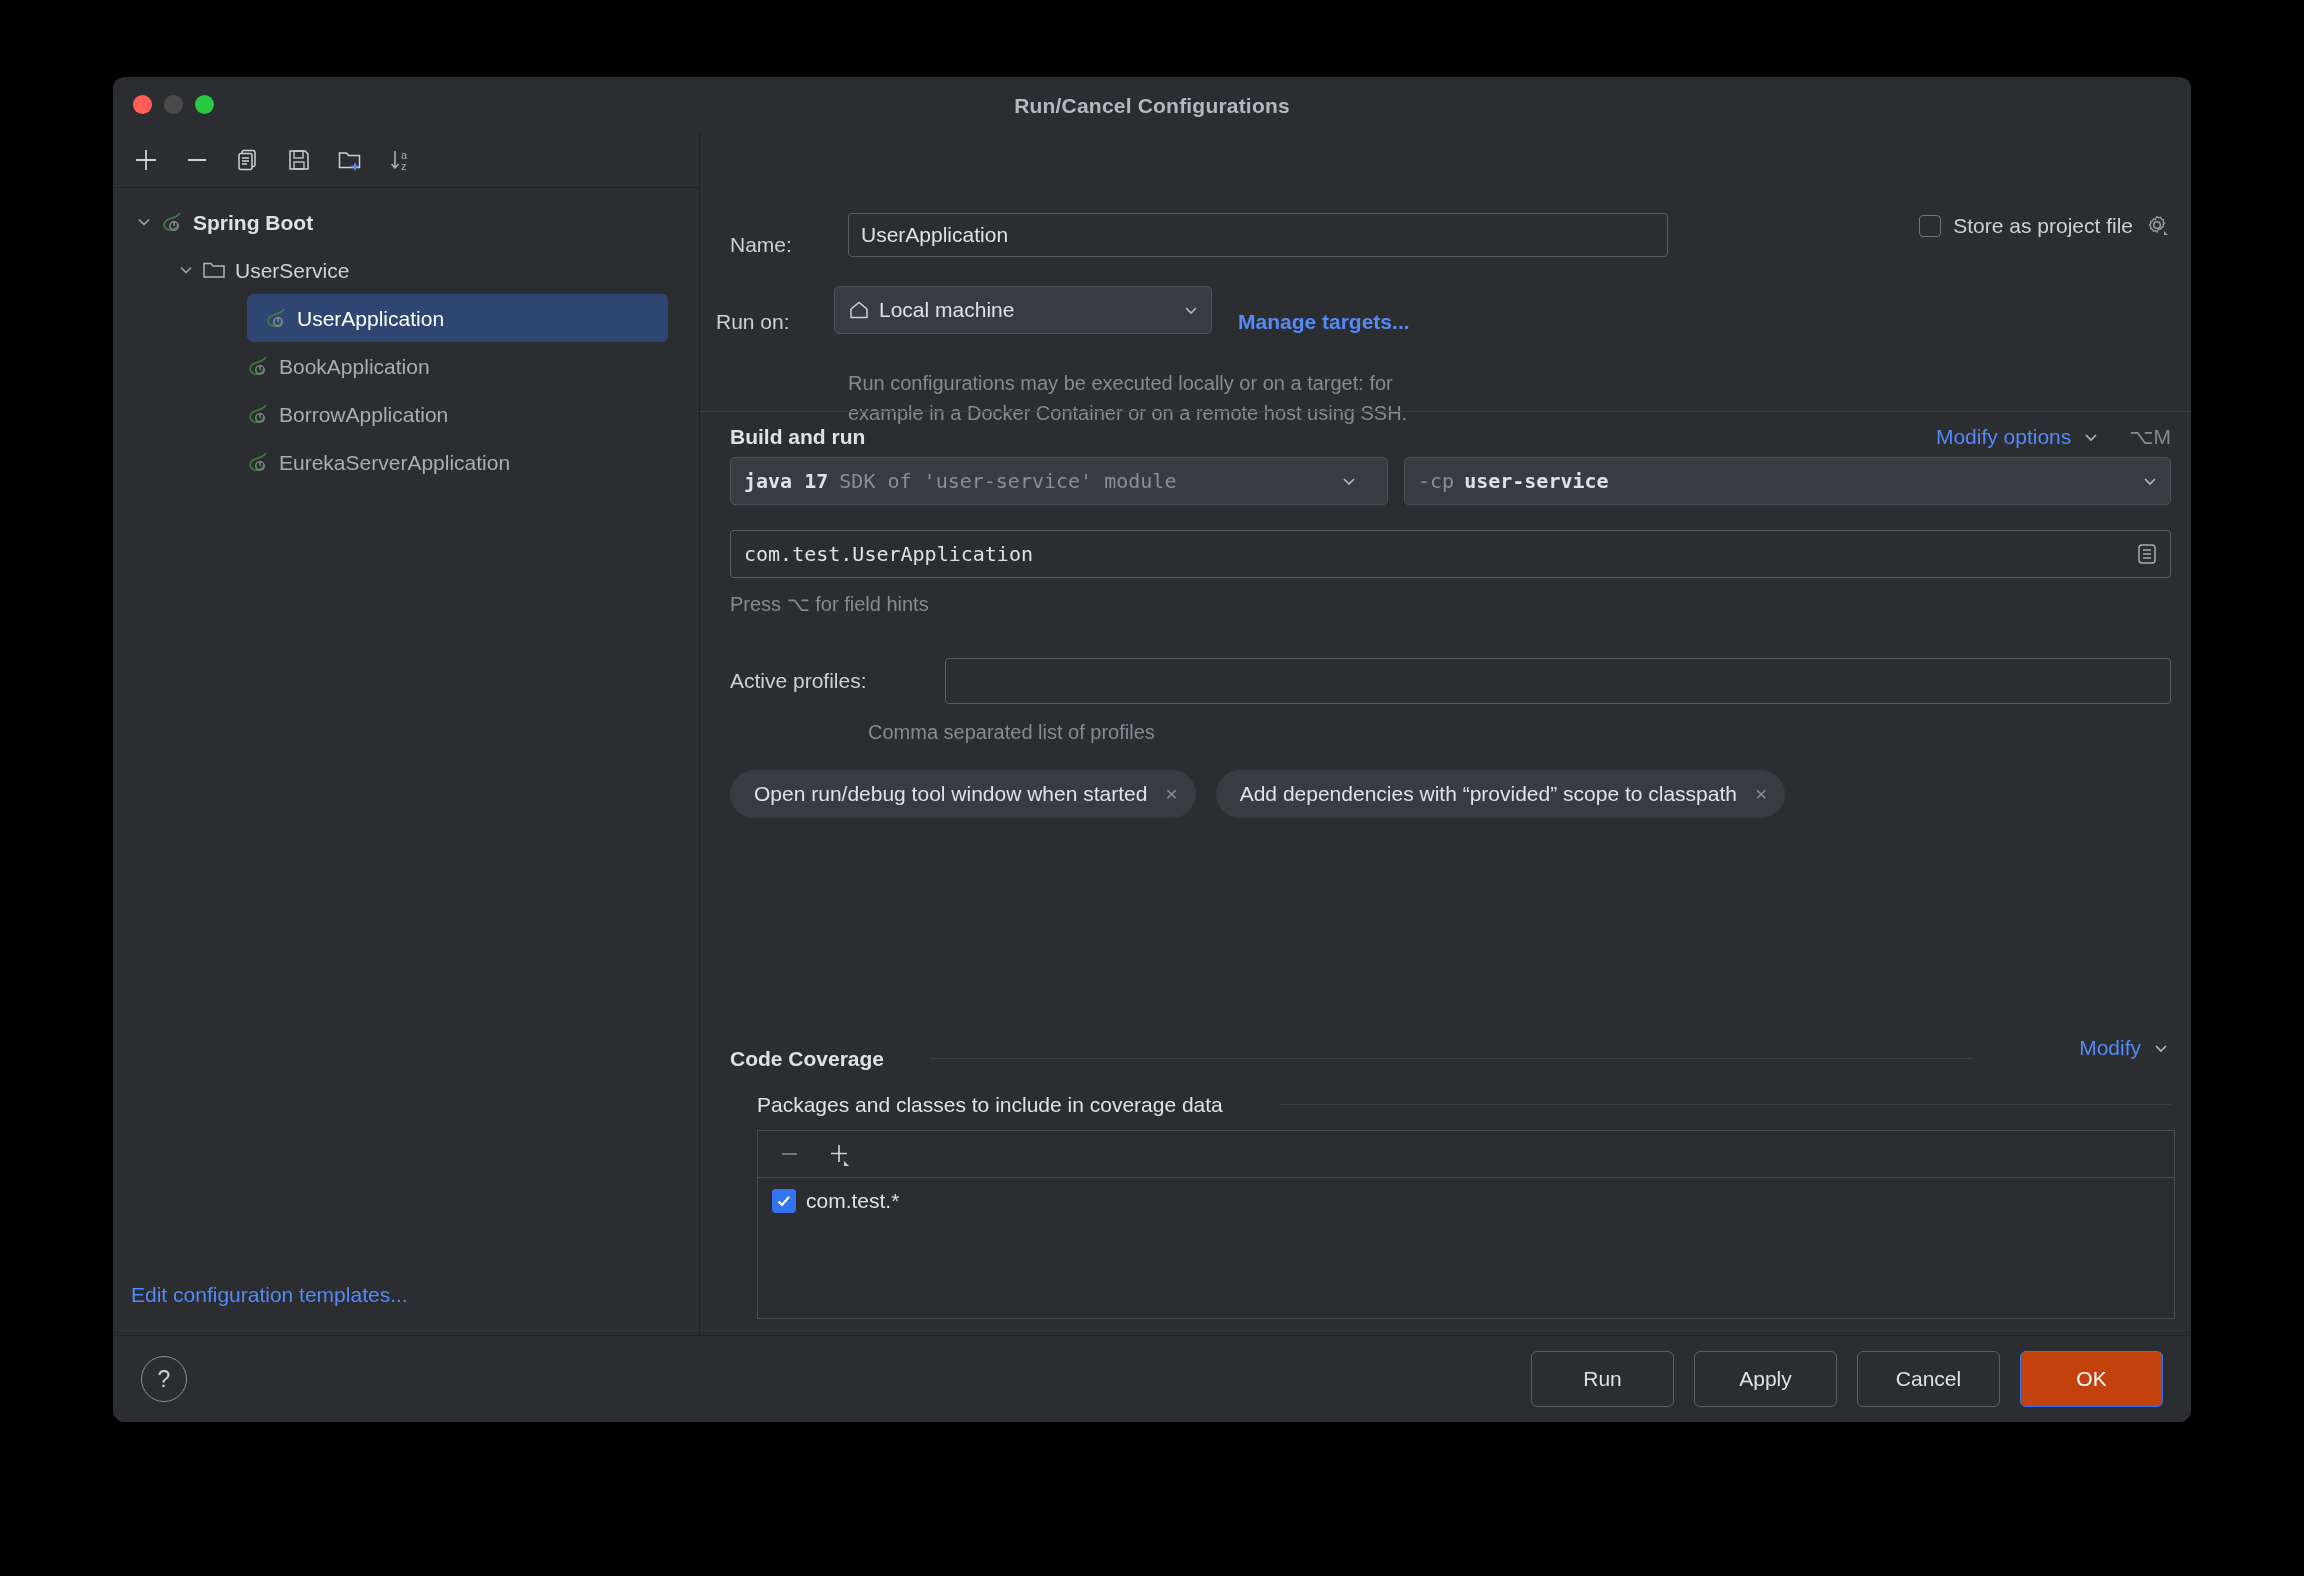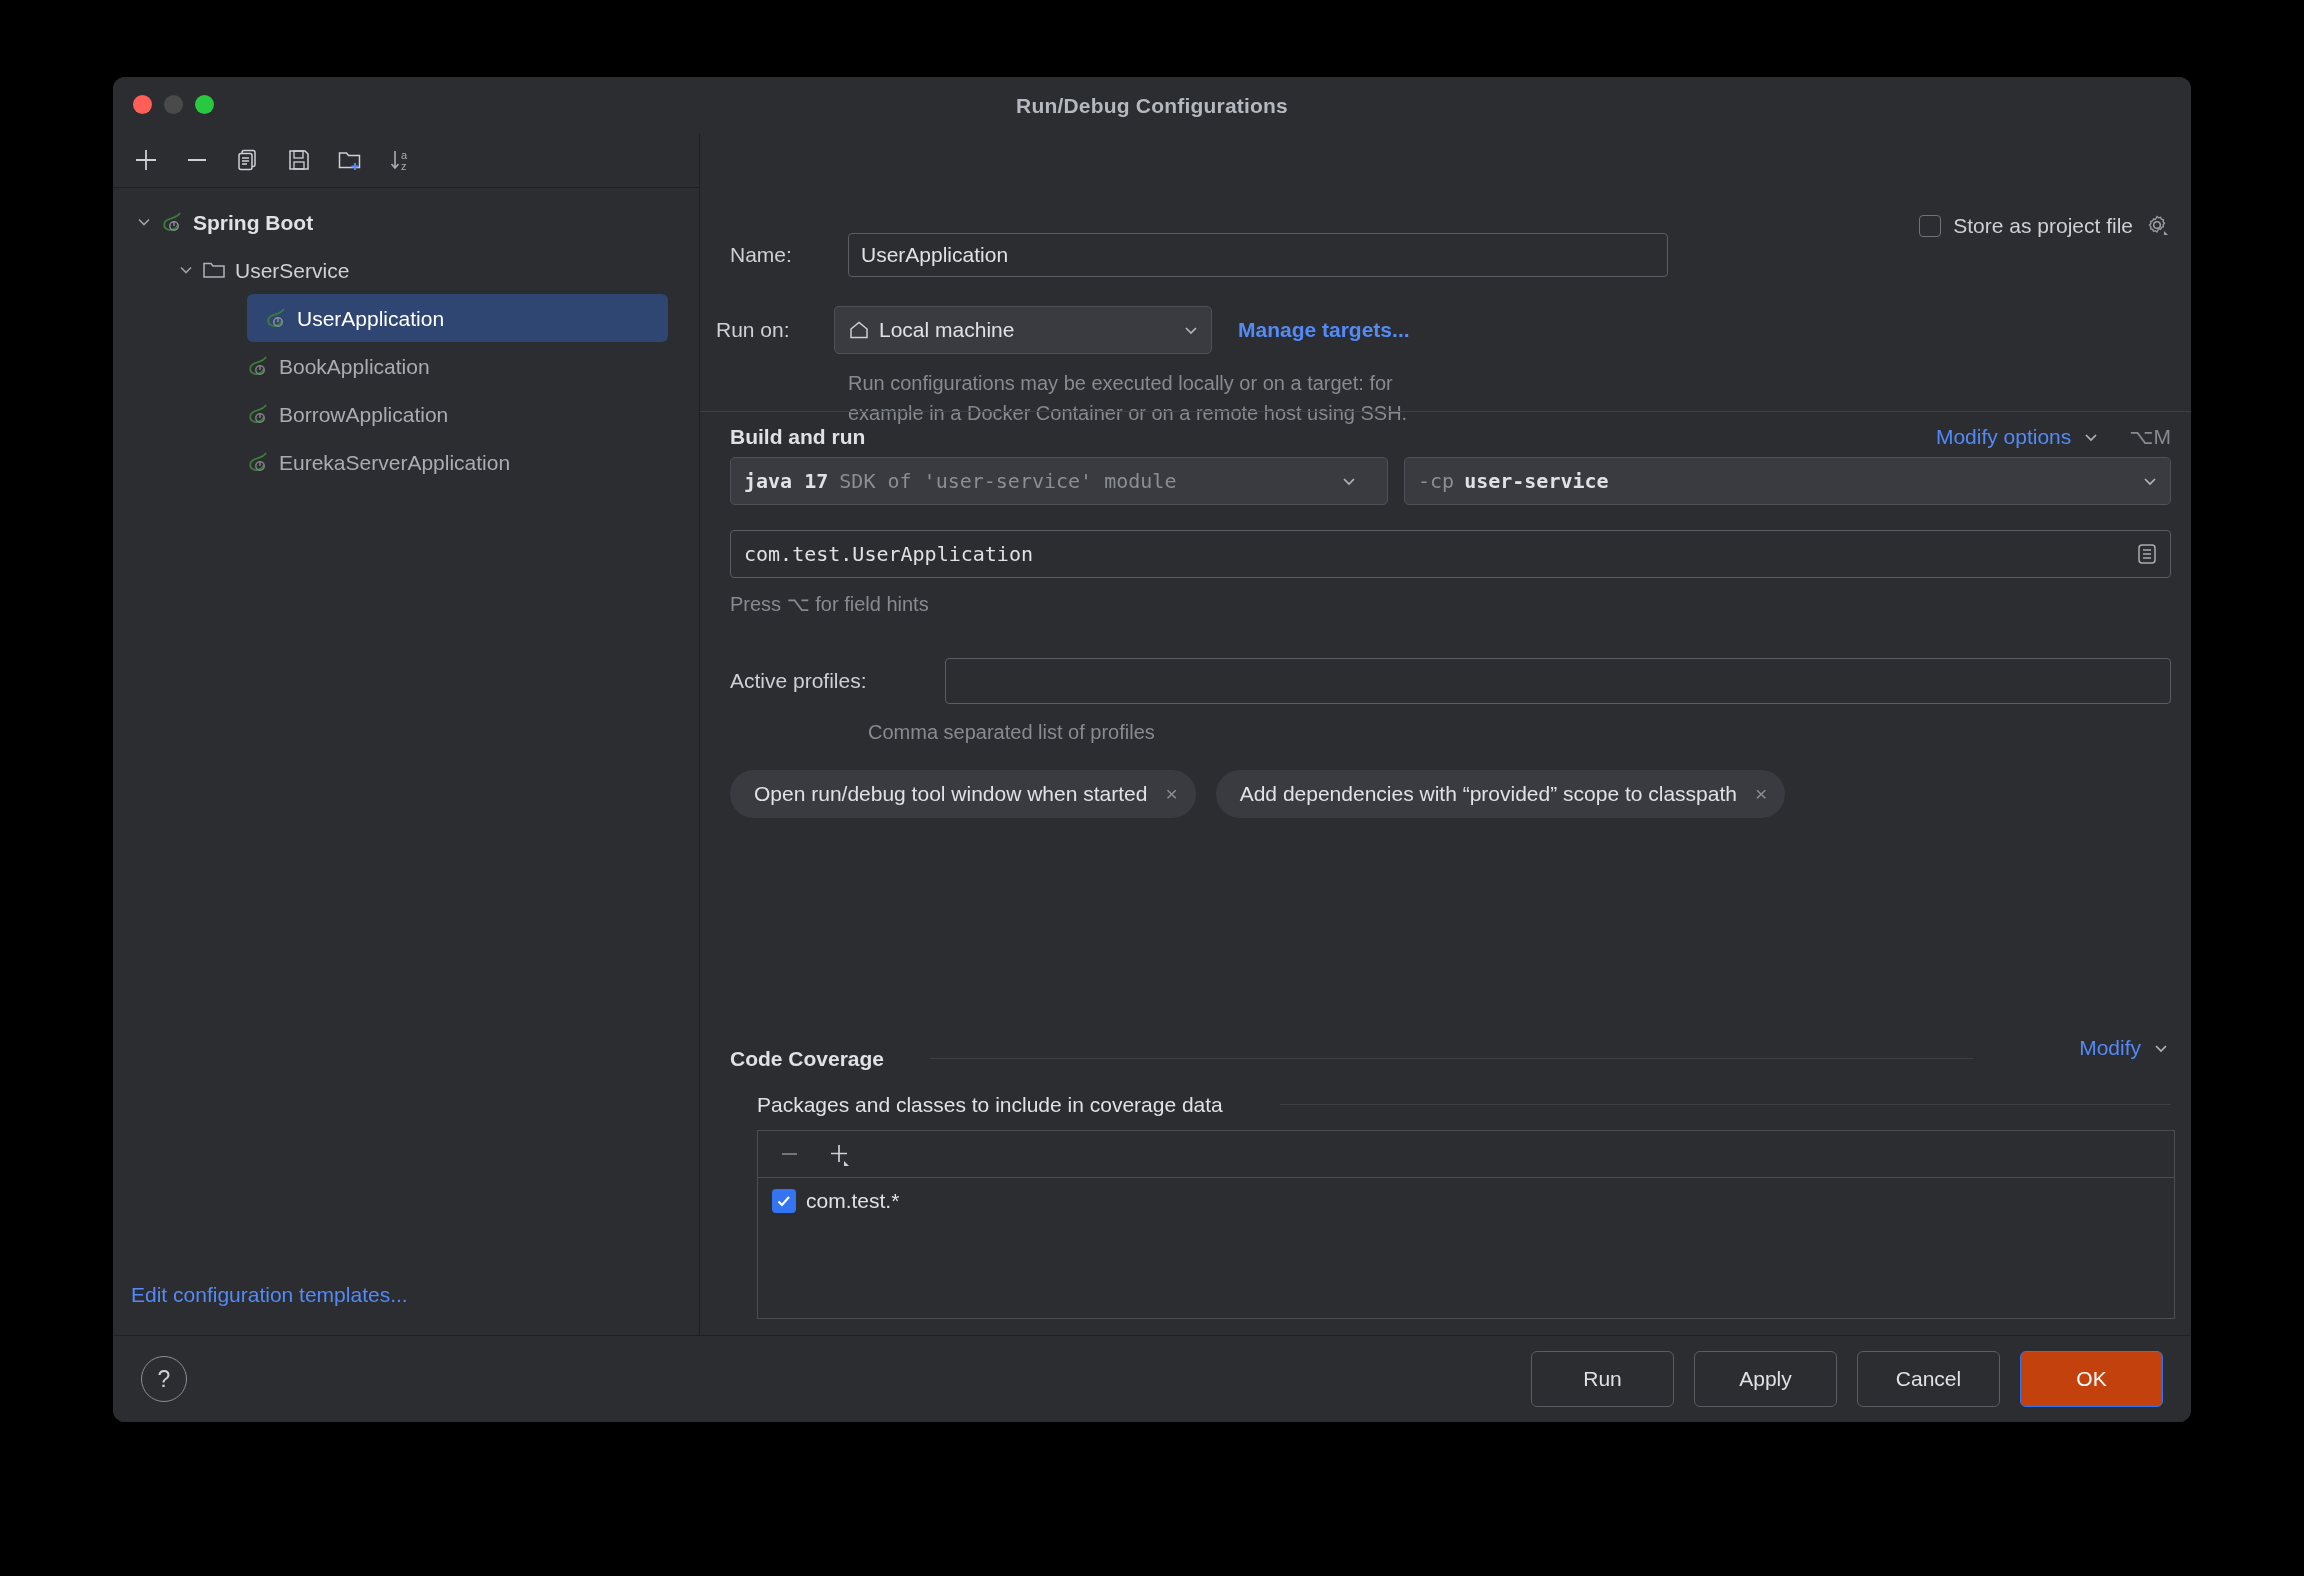--- a/index.html
+++ b/index.html
@@ -152,22 +152,21 @@
   .main {
     flex: 1 1 auto;
     position: relative;
     background: #2b2d30;
     padding: 0;
     min-width: 0;
   }
 
   .row {
     display: flex;
-    align-items: center;
-    margin-top: 20px;
+    align-items: flex-end;
   }
 
   .lbl {
     color: #ced0d6;
     font-size: 21px;
   }
 
   .field {
     background: #2b2d30;
     border: 1px solid #5a5d63;
@@ -472,21 +471,21 @@
 
 <div id="root">
   <div class="dialog">
 
     <div class="titlebar">
       <div class="traffic">
         <div class="dot red"></div>
         <div class="dot yellow"></div>
         <div class="dot green"></div>
       </div>
-      <div class="win-title">Run/Debug Configurations</div>
+      <div class="win-title">Run/Cancel Configurations</div>
     </div>
 
     <div class="body">
 
       <div class="sidebar">
 
         <div class="side-toolbar">
           <div class="tb-ico">
             <svg width="28" height="28" viewBox="0 0 28 28">
                 <path d="M14 4v20M4 14h20" stroke="#ced0d6" stroke-width="1.8" fill="none"></path>

